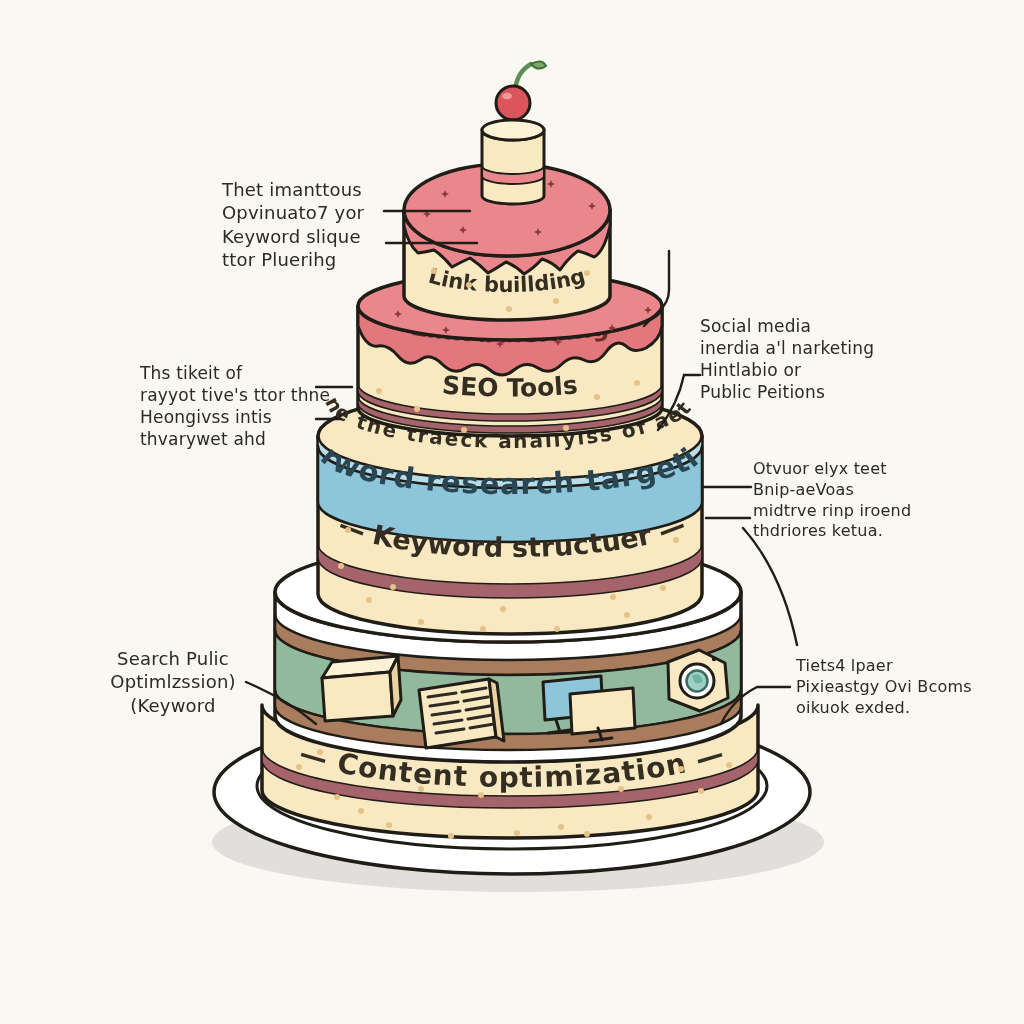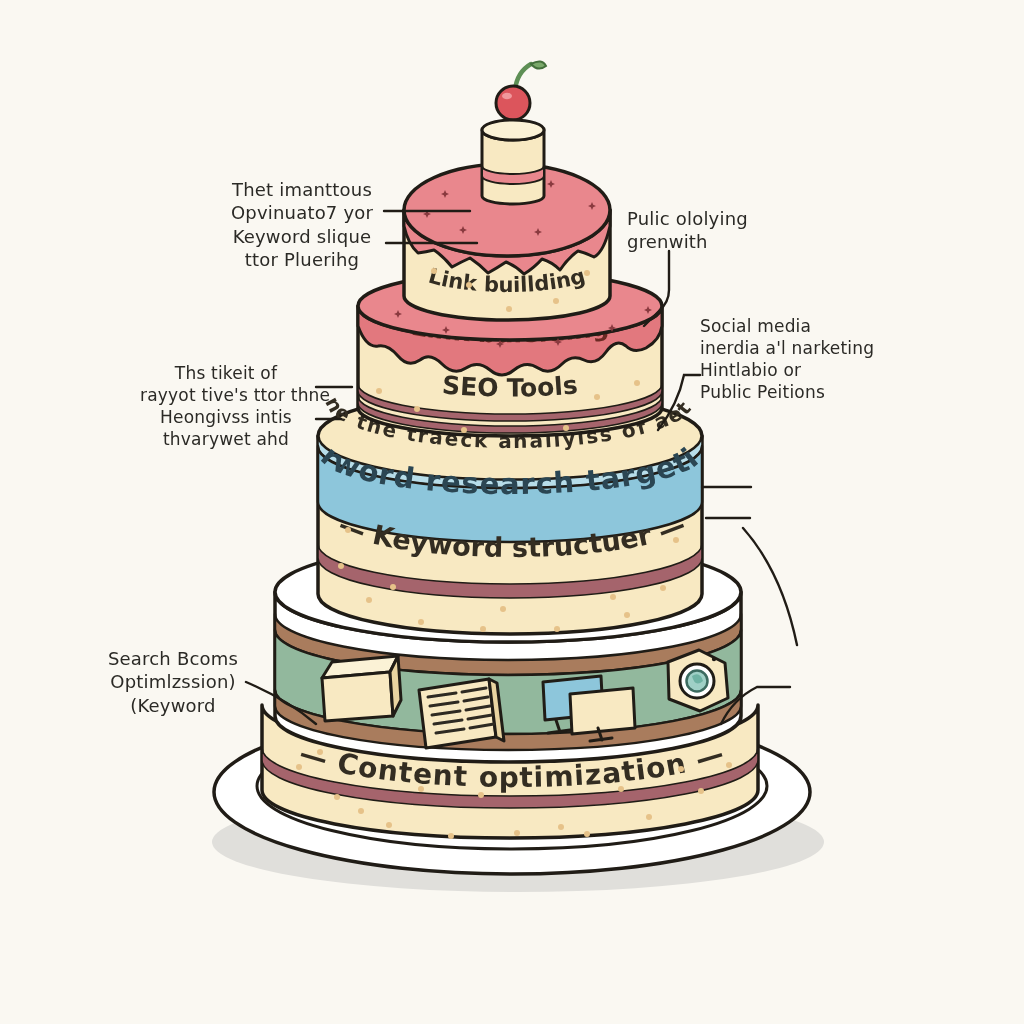--- a/index.html
+++ b/index.html
@@ -17,21 +17,21 @@
   .sw35{stroke-width:3.5} .sw3{stroke-width:3} .sw25{stroke-width:2.5} .sw2{stroke-width:2} .sw15{stroke-width:1.6}
   .nofill{fill:none}
   .conn{stroke:var(--ink);stroke-width:2.4;fill:none;stroke-linecap:round}
   
   text{font-family:"DejaVu Sans",sans-serif;font-weight:bold;fill:var(--text_dark);}
   .t21{font-size:21px}.t25{font-size:25px}.t20{font-size:20px;letter-spacing:2px}
   .t29{font-size:29px;letter-spacing:1px}.t27{font-size:27px}.t28{font-size:28px;letter-spacing:1px}
   .redtxt{fill:var(--red_text)} .bluetxt{fill:var(--blue_text)}
   
   .lbl{position:absolute;color:var(--label,#2b2a26);font-size:18px;line-height:1.3;letter-spacing:.2px;white-space:nowrap;}
-  .ra{text-align:center} .ca{text-align:center}
+  .ra{text-align:left} .ca{text-align:center}
   .lbl-tl{left:222px;top:178px;width:160px;font-size:18px}
   .lbl-tr{left:627px;top:207px;font-size:18px}
   .lbl-ml{left:140px;top:362px;width:172px;font-size:17px}
   .lbl-rs{left:700px;top:315px;font-size:17px}
   .lbl-rm{left:753px;top:459px;font-size:16px}
   .lbl-bl{left:104px;top:647px;width:138px;font-size:18px}
   .lbl-br{left:796px;top:656px;font-size:16px}
 </style>
 </head>
 <body>
@@ -216,34 +216,41 @@
     <path class="conn" d="M 790 687 L 757 687 Q 733 699 721 724"></path>
   </g>
 </svg>
 
 <div class="lbl lbl-tl ra">
   <div>Thet imanttous</div>
   <div>Opvinuato7 yor</div>
   <div>Keyword slique</div>
   <div>ttor Pluerihg</div>
 </div>
-<div class="lbl lbl-tr">
-  <div>Pulic ololying</div>
-  <div>grenwith</div>
-</div>
 <div class="lbl lbl-ml ra">
   <div>Ths tikeit of</div>
   <div>rayyot tive's ttor thne</div>
   <div>Heongivss intis</div>
   <div>thvarywet ahd</div>
 </div>
 <div class="lbl lbl-rs">
   <div>Social media</div>
   <div>inerdia a'l narketing</div>
   <div>Hintlabio or</div>
   <div>Public Peitions</div>
 </div>
+<div class="lbl lbl-rm">
+  <div>Otvuor elyx teet</div>
+  <div>Bnip-aeVoas</div>
+  <div>midtrve rinp iroend</div>
+  <div>thdriores ketua.</div>
+</div>
 <div class="lbl lbl-bl ca">
-  <div>Search Bcoms</div>
+  <div>Search Pulic</div>
   <div>Optimlzssion)</div>
   <div>(Keyword</div>
 </div>
+<div class="lbl lbl-br">
+  <div>Tiets4 lpaer</div>
+  <div>Pixieastgy Ovi Bcoms</div>
+  <div>oikuok exded.</div>
+</div>
 </div>
 
 </body></html>

